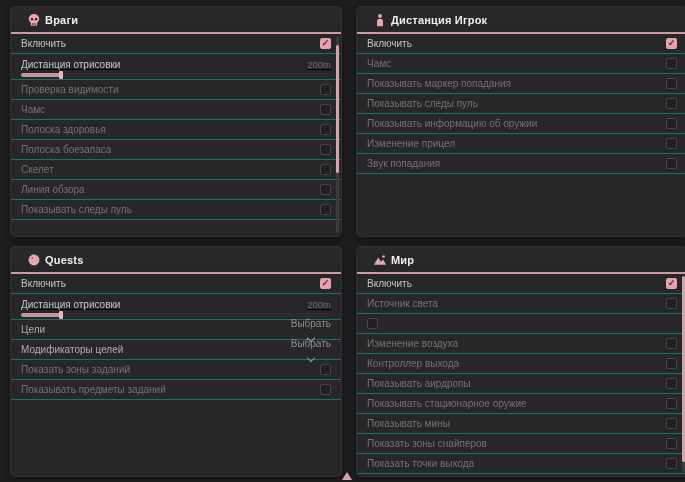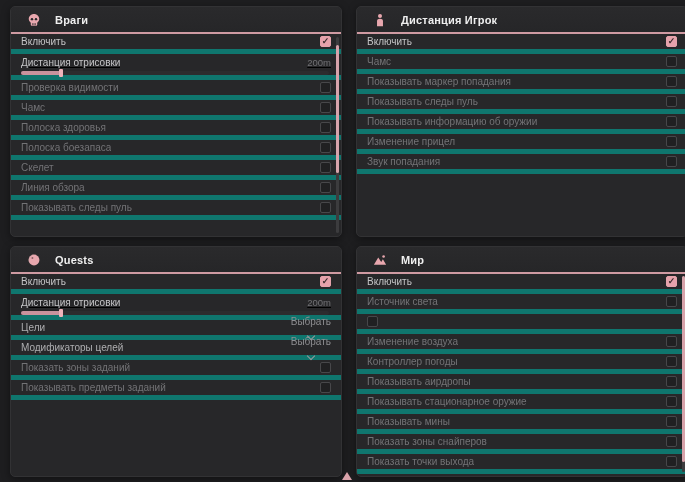--- a/index.html
+++ b/index.html
@@ -13,35 +13,35 @@
     position:absolute;width:332px;height:231px;
     background:#272729;border:1px solid #323234;border-radius:5px;
     box-sizing:border-box;overflow:hidden;
     box-shadow:0 2px 8px rgba(0,0,0,.45);
   }
   .panel.p-enemies{left:10px;top:6px;}
   .panel.p-player{left:356px;top:6px;}
   .panel.p-quests{left:10px;top:246px;}
   .panel.p-world{left:356px;top:246px;}
   .panel-header{
-    height:25px;display:flex;align-items:center;gap:14px;
+    height:25px;display:flex;align-items:center;gap:4px;
     padding:0 0 0 16px;
     border-bottom:2px solid #cf9aa2;
     background:linear-gradient(to bottom,#2a2a2c,#262628);
   }
   .panel-header .hicon{width:14px;height:14px;display:inline-flex;flex:0 0 auto;}
   .panel-header .htitle{
     color:#efefef;font-size:11px;font-weight:bold;letter-spacing:.2px;
   }
   .rows{position:relative;}
   .row{
     display:flex;align-items:center;justify-content:space-between;
     height:20px;box-sizing:border-box;
     padding:0 10px;
-    border-bottom:5px solid #0f766e;
+    border-bottom:1px solid #0f766e;
   }
   .row .lbl{font-size:10px;color:#c4c4c6;white-space:nowrap;overflow:hidden;}
   .row.dim .lbl{color:#737376;}
   .row.dropdown .lbl{color:#aeaeb0;}
   
   .cb{
     width:11px;height:11px;border-radius:2px;box-sizing:border-box;
     border:1px solid #47474a;background:#202022;flex:0 0 auto;
     display:flex;align-items:center;justify-content:center;
   }
@@ -254,21 +254,21 @@
         <span class="cb"></span>
       </div>
       <div class="row toggle dim">
         <span class="cb"></span>
       </div>
       <div class="row toggle dim">
         <span class="lbl">Изменение воздуха</span>
         <span class="cb"></span>
       </div>
       <div class="row toggle dim">
-        <span class="lbl">Контроллер погоды</span>
+        <span class="lbl">Контроллер выхода</span>
         <span class="cb"></span>
       </div>
       <div class="row toggle dim">
         <span class="lbl">Показывать аирдропы</span>
         <span class="cb"></span>
       </div>
       <div class="row toggle dim">
         <span class="lbl">Показывать стационарное оружие</span>
         <span class="cb"></span>
       </div>

